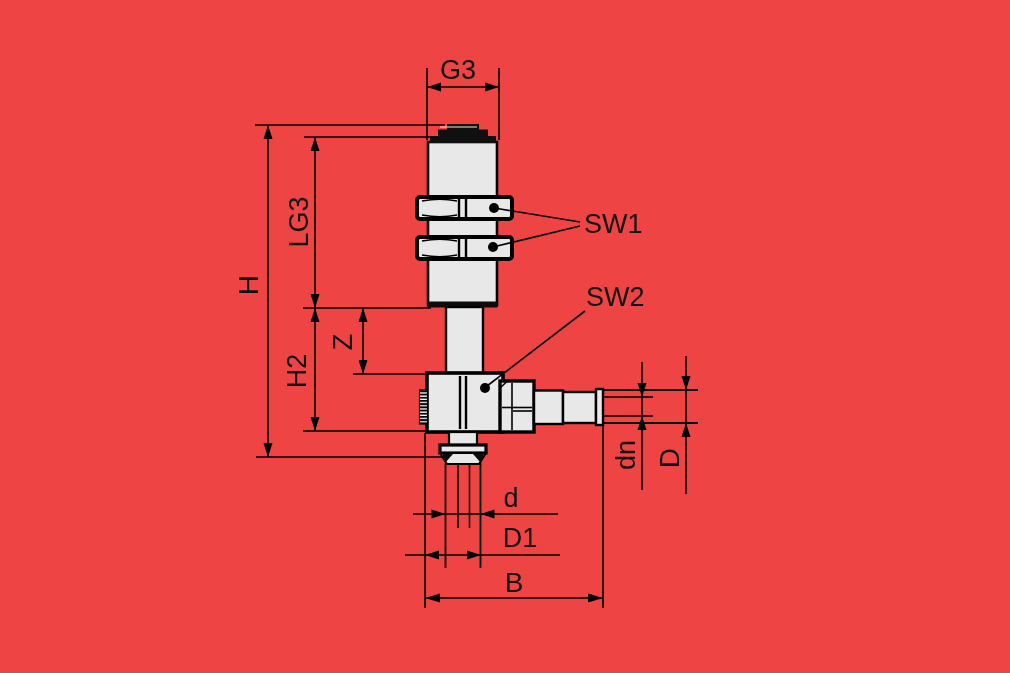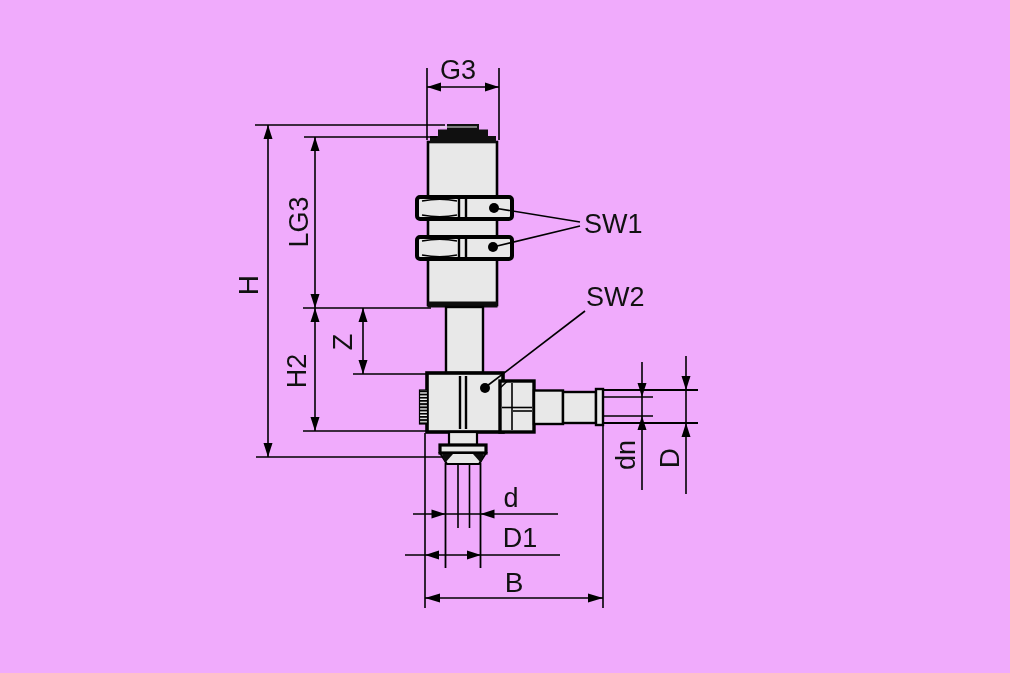--- a/index.html
+++ b/index.html
@@ -1,17 +1,17 @@
 <!DOCTYPE html>
 <html><head>
 <meta charset="utf-8">
 <title>Technical Drawing</title>
 <style>
   html,body{margin:0;padding:0;background:#ffffff;}
-  .stage{position:relative;width:1010px;height:673px;background:#f0abfc;overflow:hidden;}
+  .stage{position:relative;width:1010px;height:673px;background:#ef4444;overflow:hidden;}
   svg{position:absolute;left:0;top:0;}
   text{font-family:"Liberation Sans","DejaVu Sans",sans-serif;fill:#111;}
   .lbl{font-size:27px;}
   .lbl-big{font-size:28px;}
   .outline{stroke:#000;fill:#e8e8e8;}
   .thin{stroke:#000;stroke-width:1.6;fill:none;}
   .arrow{fill:#000;stroke:none;}
 </style>
 </head>
 <body>

